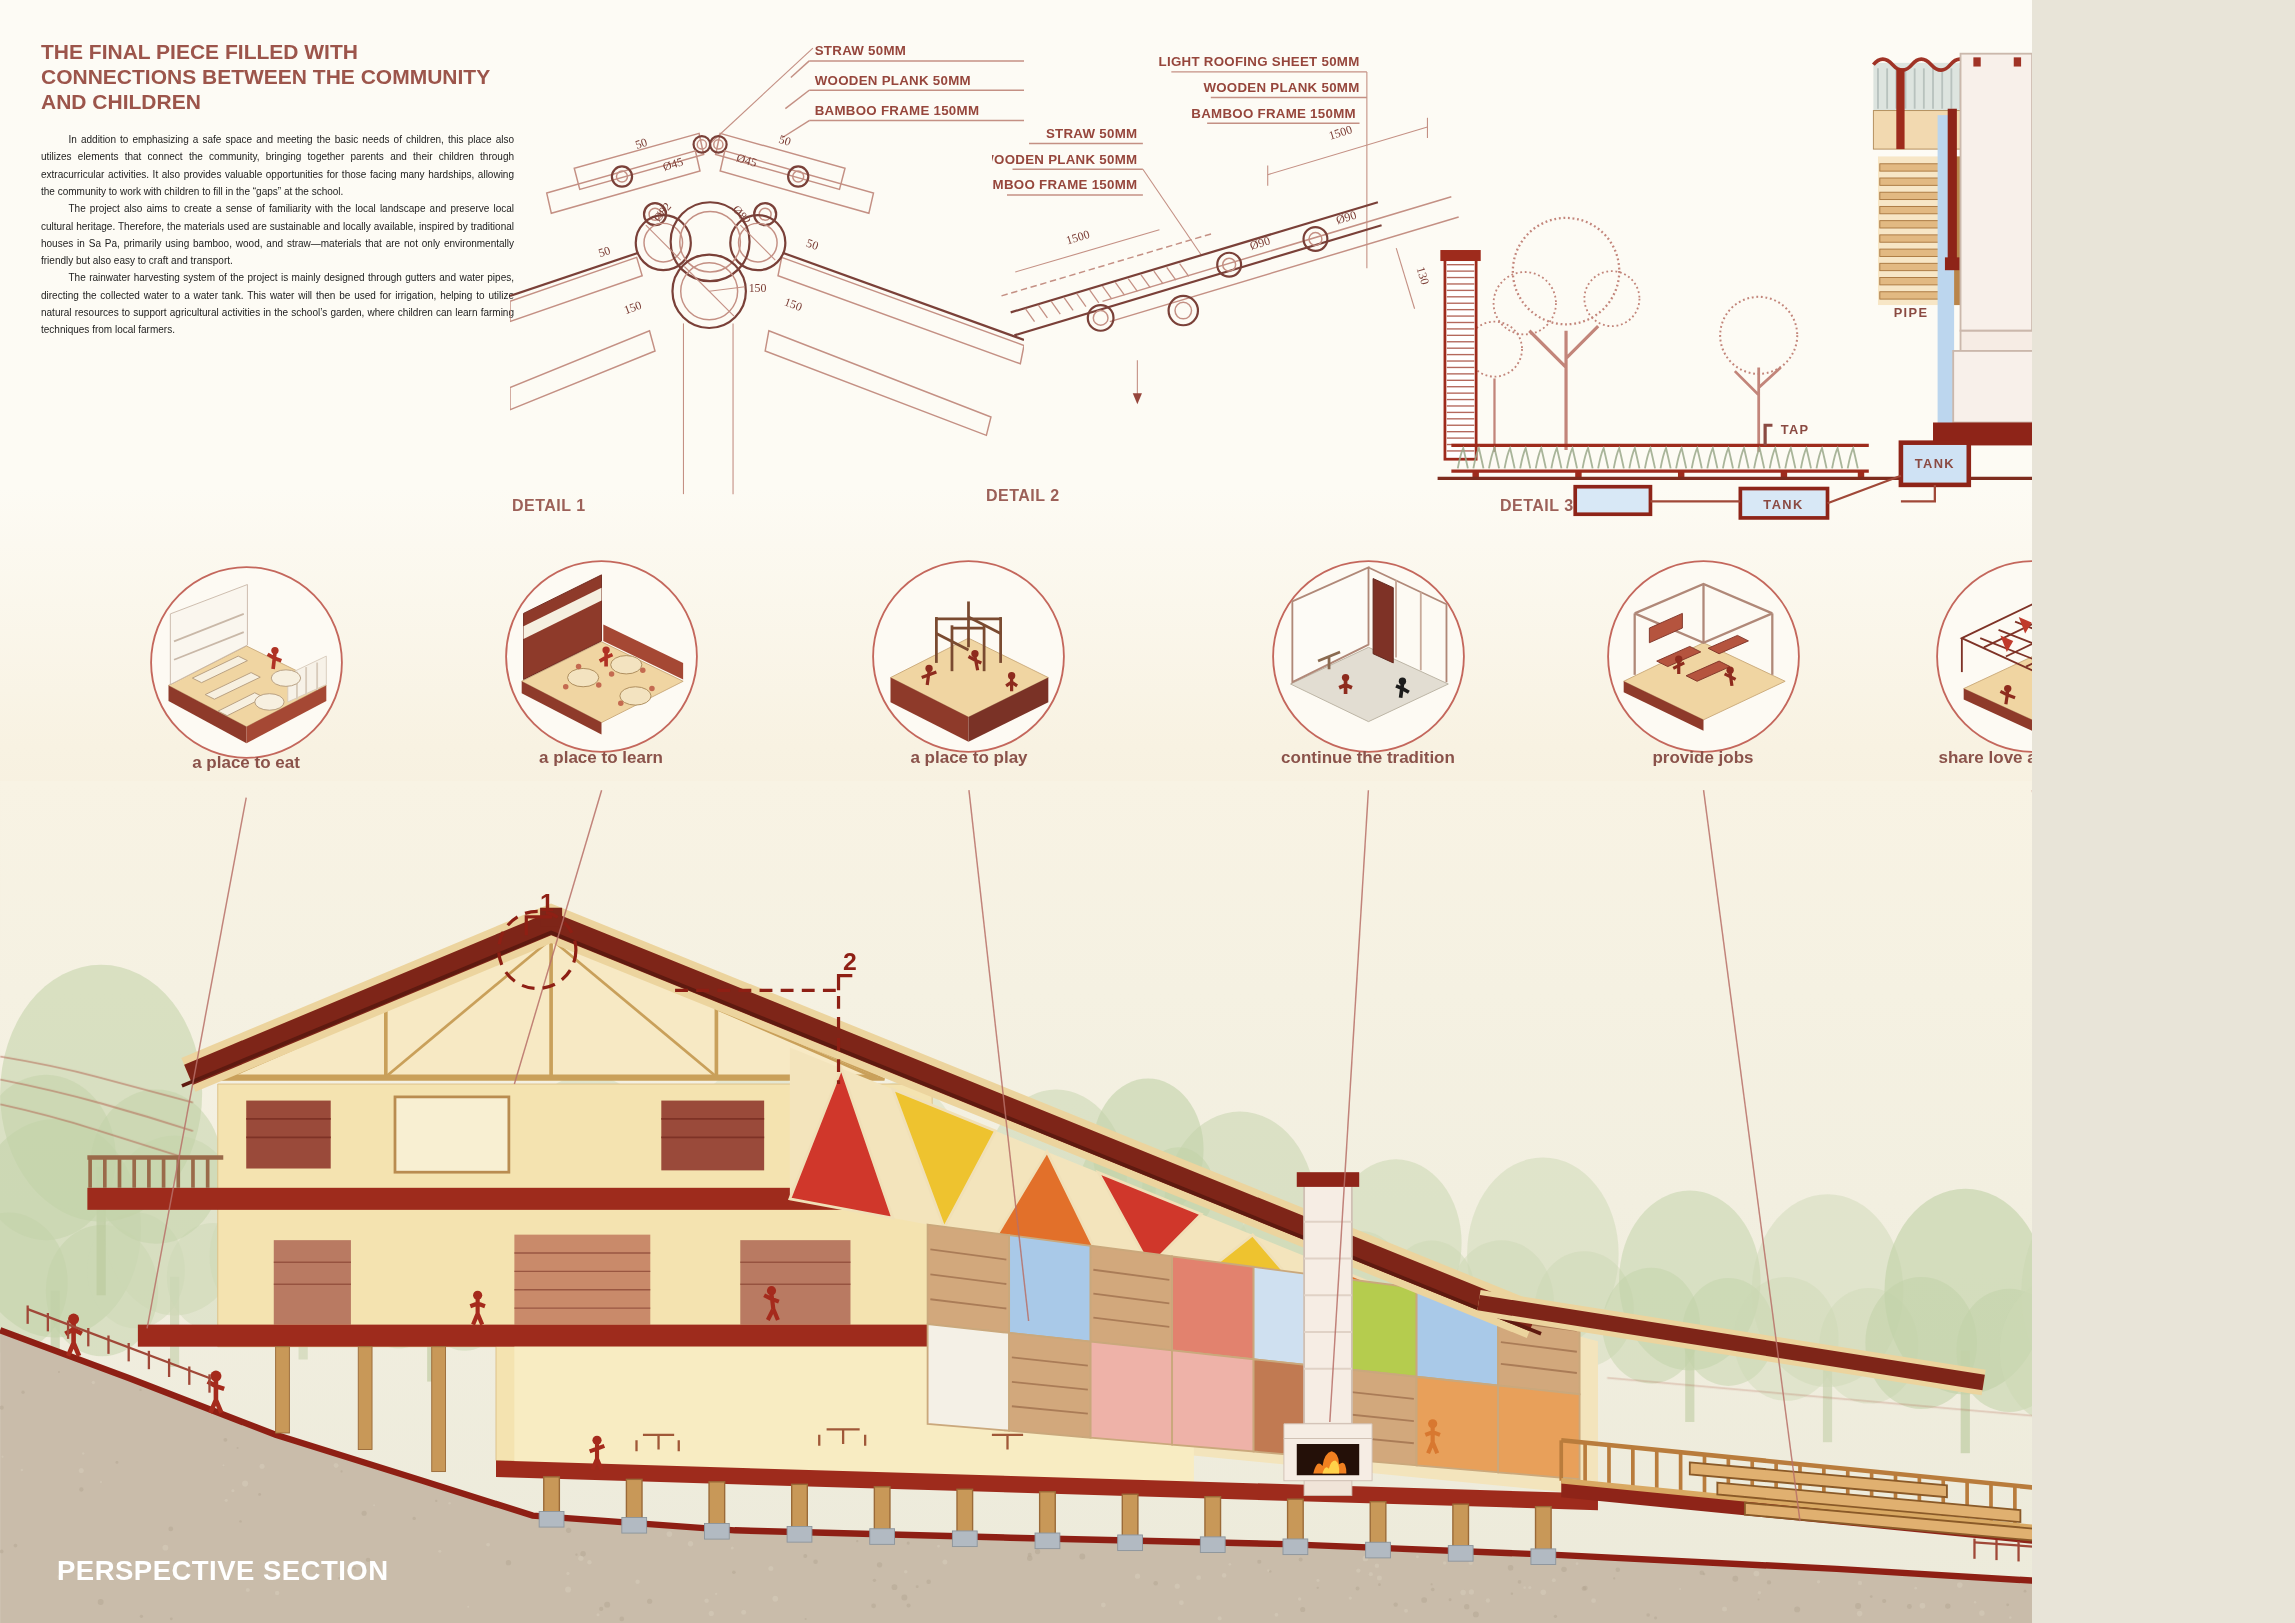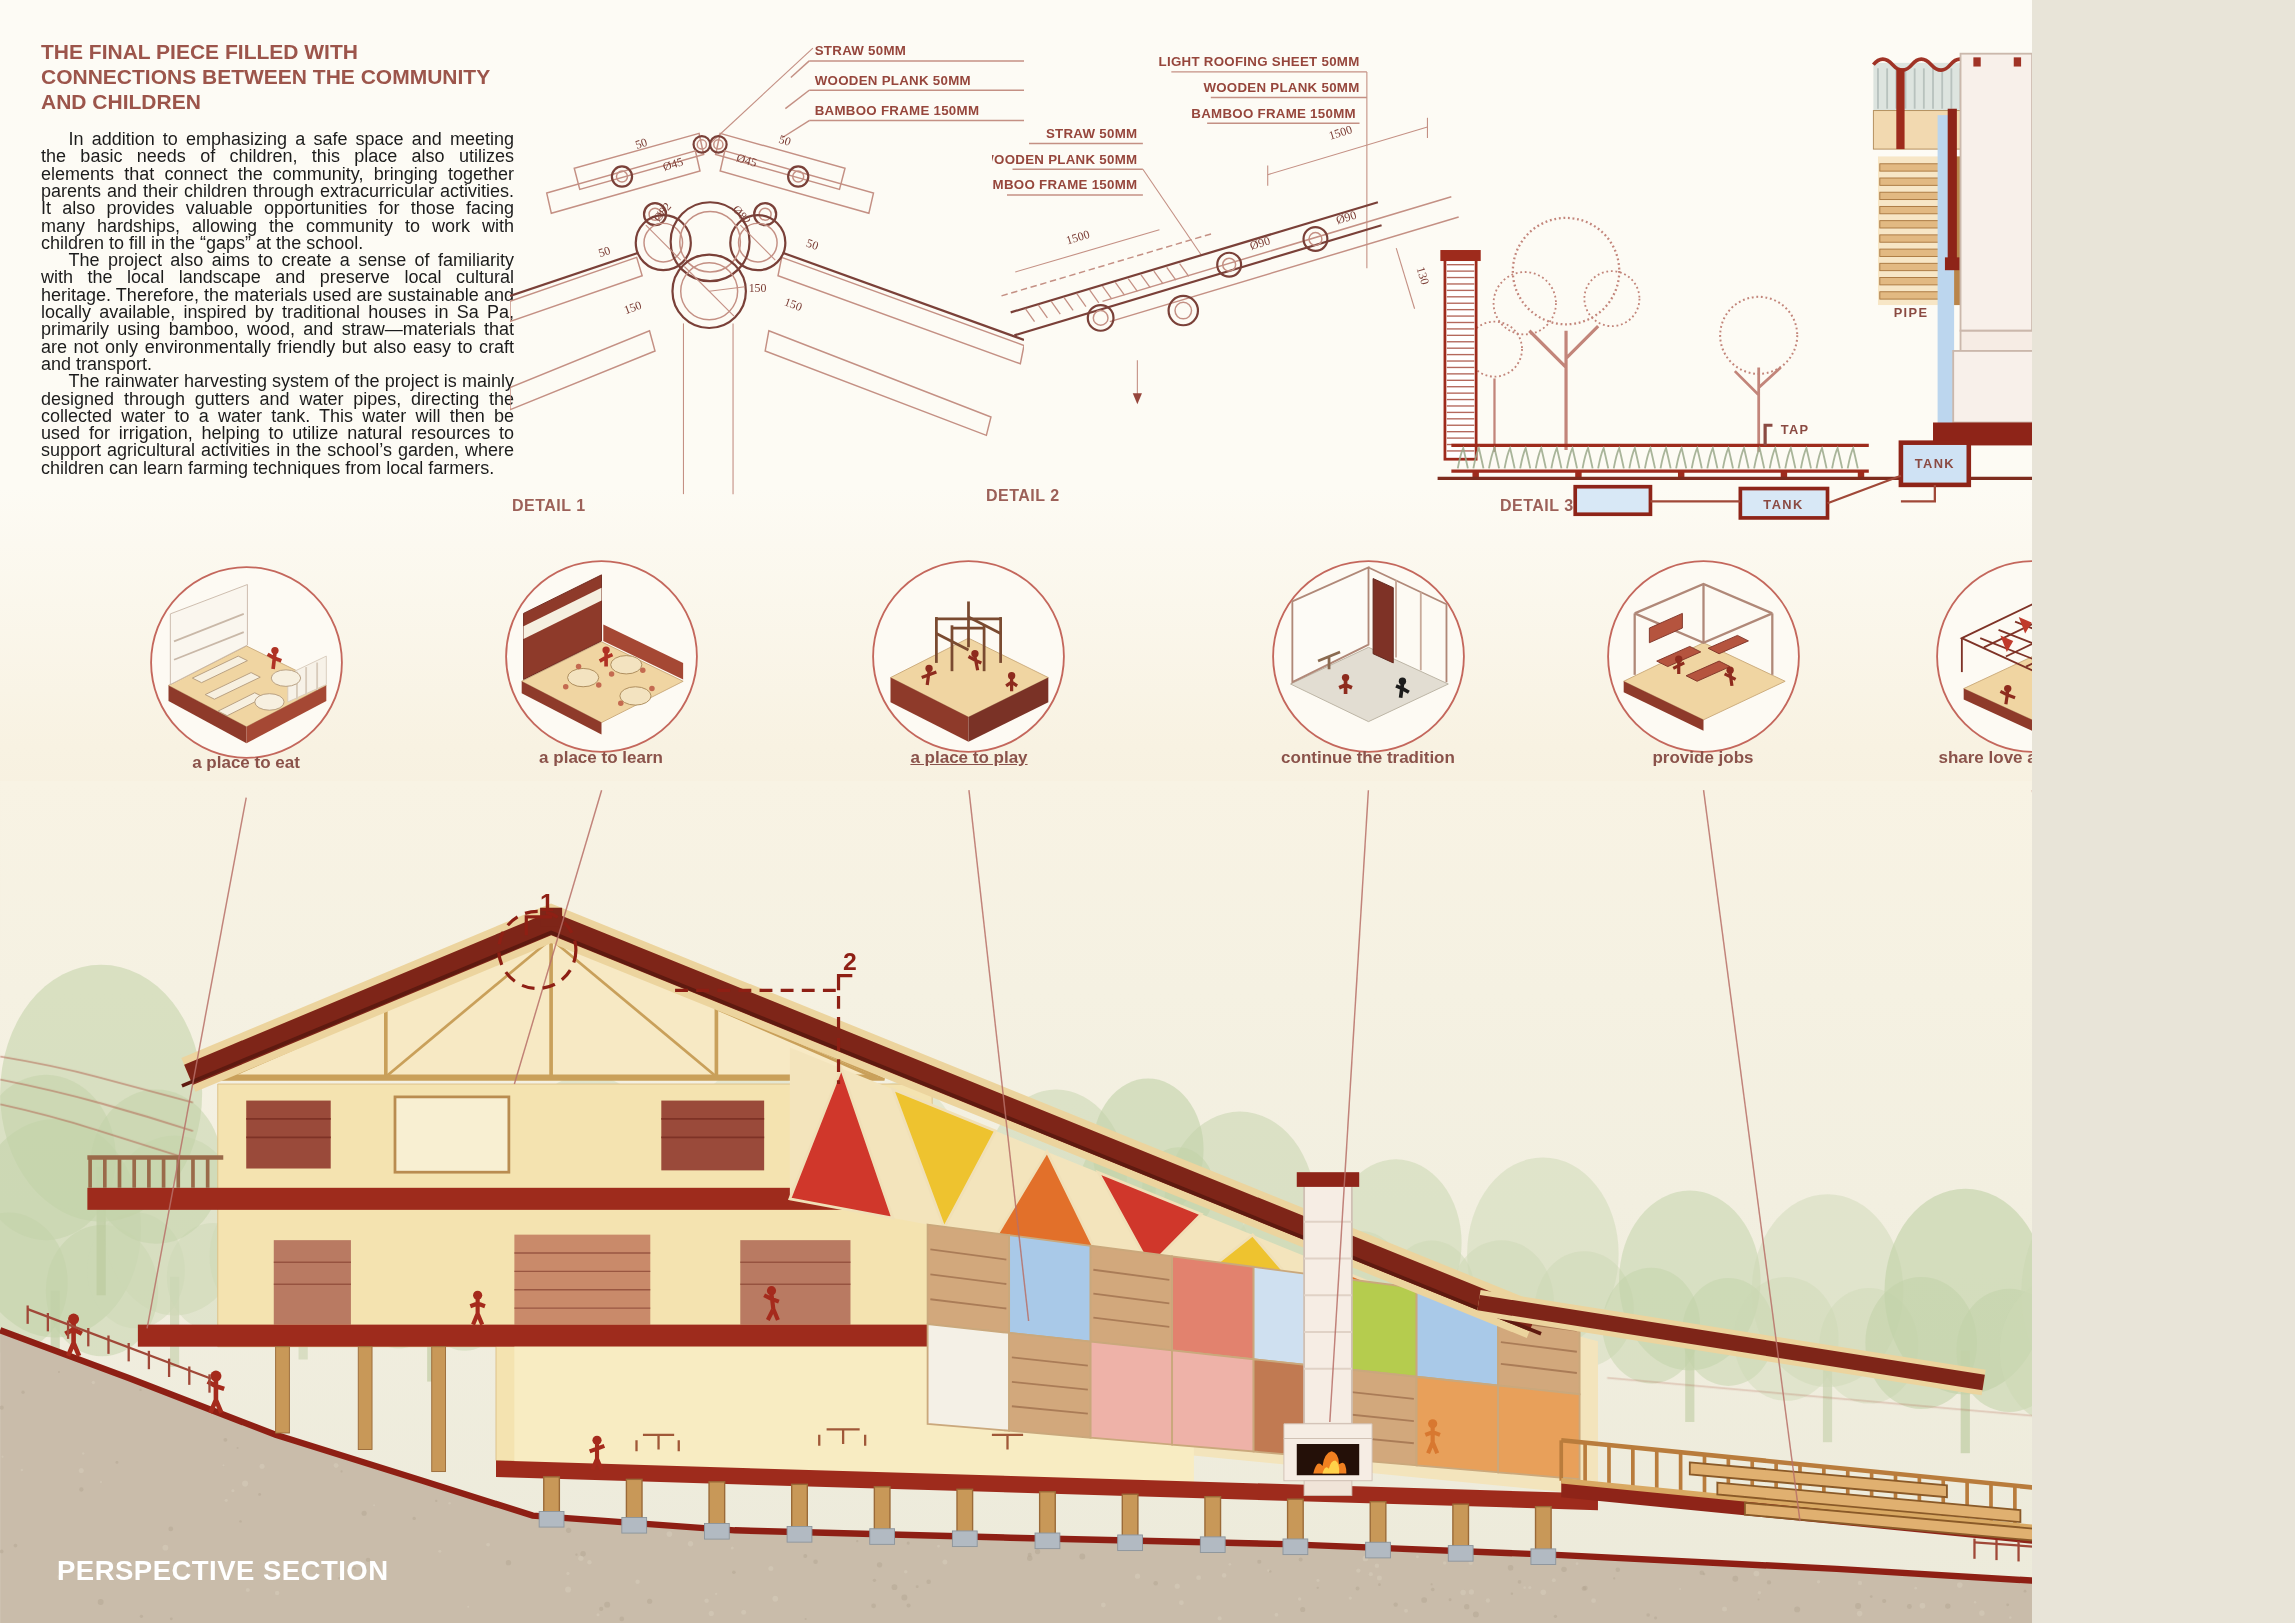--- a/index.html
+++ b/index.html
@@ -2,21 +2,21 @@
 <html style="font-size:14.7px"><head>
 <meta charset="utf-8">
 <style>
   html,body{margin:0;padding:0;background:#e8e4d8;}
   .board{position:relative;width:2032px;height:1624px;overflow:hidden;
          background:linear-gradient(180deg,#fdfbf5 0%,#fdfbf4 30%,#f8f2e2 46%,#f5eedd 55%,#f4f0e2 62%,#f1eedf 100%);
          font-family:"Liberation Sans",sans-serif;}
   .abs{position:absolute;}
   .intro{position:absolute;left:41px;top:39px;width:473px;}
   .intro h1{margin:0 0 16.5px 0;font-size:21px;line-height:1.2;color:#9c554b;font-weight:bold;}
-  .intro p{margin:0;font-size:18px;line-height:17.3px;text-align:justify;color:#1c1c1c;text-indent:27.5px;}
+  .intro p{margin:0;font-size:10px;line-height:17.3px;text-align:justify;color:#1c1c1c;text-indent:27.5px;}
   .detail-label{position:absolute;font-size:16px;font-weight:bold;color:#9c6058;letter-spacing:0.5px;}
   .concept-label{position:absolute;width:312px;text-align:center;font-size:17px;font-weight:bold;color:#8a524a;}
   svg text{font-family:"Liberation Sans",sans-serif;}
   .callout{font-size:14.5px;font-weight:bold;fill:#96463c;letter-spacing:.3px;}
   .dim{font-size:13px;fill:#7a3b33;font-family:"Liberation Serif",serif;}
   .tiny-label{font-size:14px;font-weight:bold;fill:#8a4a42;letter-spacing:1.5px;}
   .marker-num{font-size:27px;font-weight:bold;fill:#8e1f14;}
   .persp-title{font-size:30px;font-weight:bold;fill:#ffffff;letter-spacing:.5px;}
   .tl{stroke:#c49084;stroke-width:1.6;fill:none;}       
   .td{stroke:#7a4038;stroke-width:2.4;fill:none;}       
@@ -494,21 +494,21 @@
       <g transform="translate(122,112)">
         <circle r="4" fill="#8e2b1e"></circle>
           <path d="M0,3 L3,18 M0,7 L-7,3 M0,7 L7,10" stroke="#8e2b1e" stroke-width="3.5" fill="none"></path>
       </g>
       <g transform="translate(162,136)">
         <circle r="4" fill="#8e2b1e"></circle>
           <path d="M0,3 L0,17 M0,7 L-6,11 M0,7 L6,11" stroke="#8e2b1e" stroke-width="3.5" fill="none"></path>
       </g>
     </g>
   </svg>
-  <div class="concept-label" style="left:813px;top:748px;text-decoration:underline;">a place to play</div>
+  <div class="concept-label" style="left:813px;top:748px;">a place to play</div>
 
   <svg class="abs" style="left:1263px;top:551px;" width="211" height="211" viewBox="0 0 230 230">
     <circle cx="115" cy="115" r="104" fill="#fdfaf3" stroke="#c4675c" stroke-width="2"></circle>
     <g>
       <polygon points="30,145 115,105 202,145 115,186" fill="#e2ddd2" stroke="#b8b0a0"></polygon>
       <polygon points="32,143 32,55 115,18 115,102" fill="#fdfbf6" stroke="#b08878" stroke-width="2"></polygon>
       <polyline points="115,18 200,58 200,143" fill="none" stroke="#b08878" stroke-width="2"></polyline>
       <line x1="145" y1="32" x2="145" y2="116" stroke="#c8aa9a" stroke-width="2"></line>
       <line x1="172" y1="45" x2="172" y2="130" stroke="#c8aa9a" stroke-width="2"></line>
       <polygon points="120,30 142,40 142,122 120,112" fill="#7e3226" stroke="#5e241a"></polygon>

